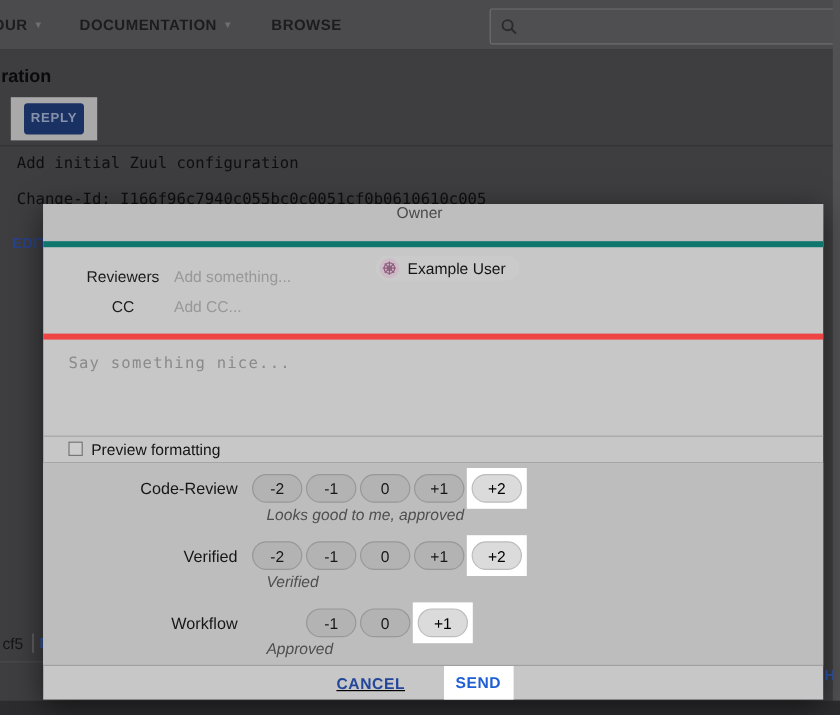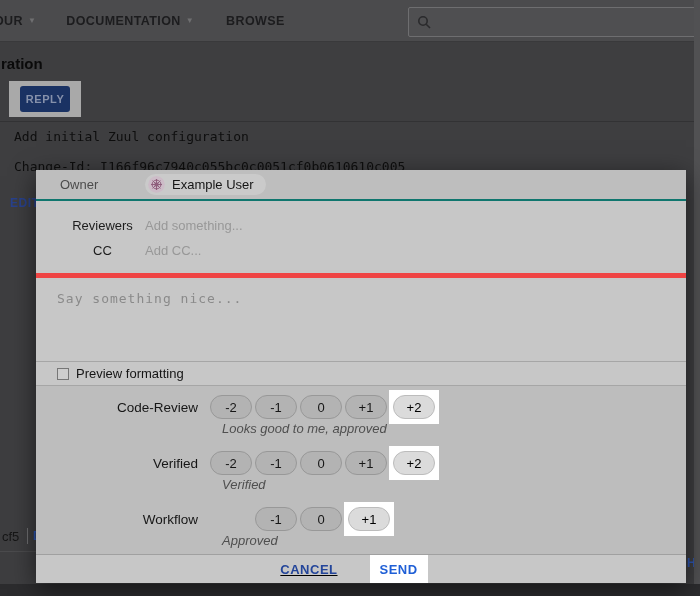--- a/index.html
+++ b/index.html
@@ -38,25 +38,25 @@
   .frag-d { position:absolute; left:33px; top:529px; color:#2d56b4; font-size:12px; font-weight:bold; }
   .frag-line { position:absolute; left:0; top:551px; width:36px; height:1px; background:#4b4b4d; }
   .frag-ho { position:absolute; left:687px; top:556px; color:#2d56b4; font-size:12px; font-weight:bold; letter-spacing:.5px; }
 
   .scrollbar { position:absolute; left:694px; top:0; width:6px; height:584px; background:#515153; }
   .bottom-strip { position:absolute; left:0; top:584px; width:700px; height:12px; background:#2c2c2e; }
 
   
   .dialog { position:absolute; left:36px; top:170px; width:650px; height:413px; background:#c7c7c7;
             box-shadow:0 6px 24px rgba(0,0,0,.55); z-index:10; display:flex; flex-direction:column; }
-  .owner-row { height:36px; background:#bebebe; border-bottom:2px solid #0f766e;
-               display:flex; align-items:center; padding-left:24px; }
+  .owner-row { height:36px; background:#bebebe; border-bottom:5px solid #0f766e;
+               display:flex; align-items:center; padding-left:24px;flex-direction:column; }
   .owner-label { width:85px; color:#4c4c4c; font-size:13px; }
   .chip { display:inline-flex; align-items:center; gap:7px; background:#cacaca; border-radius:12px;
-          padding:2px 12px 2px 3px; }
+          padding:2px 12px 2px 3px;margin-top:28px; }
   .chip-name { color:#151515; font-size:13px; }
   .avatar { width:17px; height:17px; border-radius:50%; display:block; }
 
   .people { padding:12px 24px 10px 24px; border-bottom:5px solid #ef4444;text-align:center; }
   .people-row { display:flex; align-items:center; height:25px; }
   .people-label { width:85px; color:#1c1c1c; font-size:13px; }
   .placeholder { color:#989898; font-size:13px; }
 
   .msg-area { height:96px; border-bottom:1px solid #a6a6a6; padding:11px 21px; }
   .msg-placeholder { font-family:"DejaVu Sans Mono", monospace; font-size:13px; color:#8a8a8a; letter-spacing:1px; }

